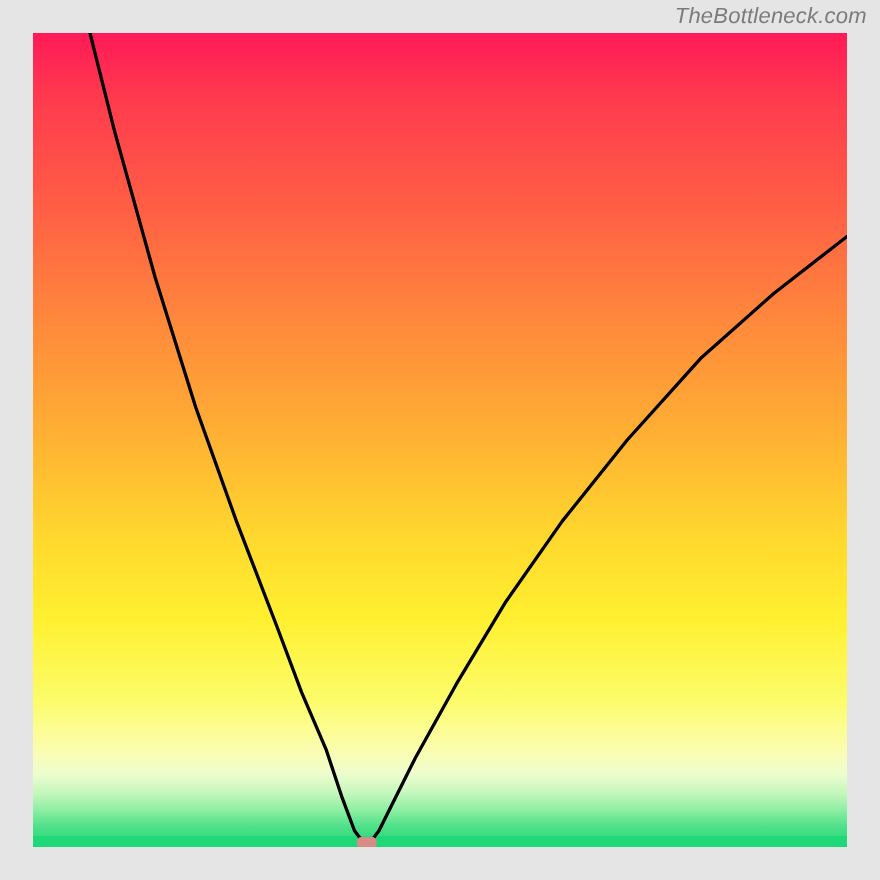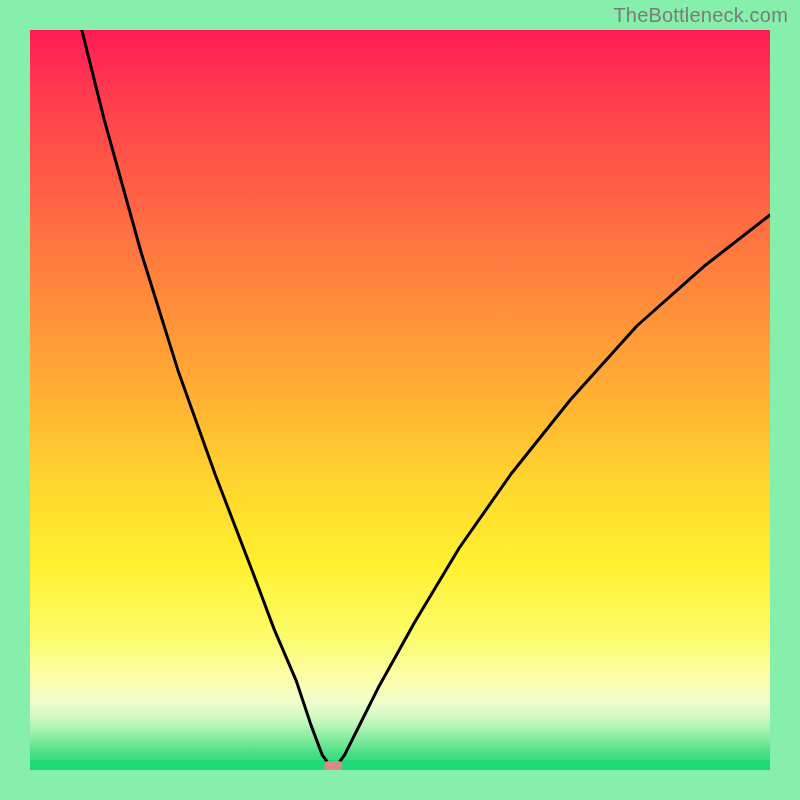--- a/index.html
+++ b/index.html
@@ -8,21 +8,22 @@
     width: 800px;
     height: 800px;
     overflow: hidden;
     background: #000;
     font-family: Arial, Helvetica, sans-serif;
   }
   .frame {
     position: relative;
     width: 800px;
     height: 800px;
-    background: #86efac;
+    background: #e5e5e5;
+    font-style: italic;
   }
   .plot-area {
     position: absolute;
     left: 30px;
     top: 30px;
     width: 740px;
     height: 740px;
     overflow: hidden;
   }
   

